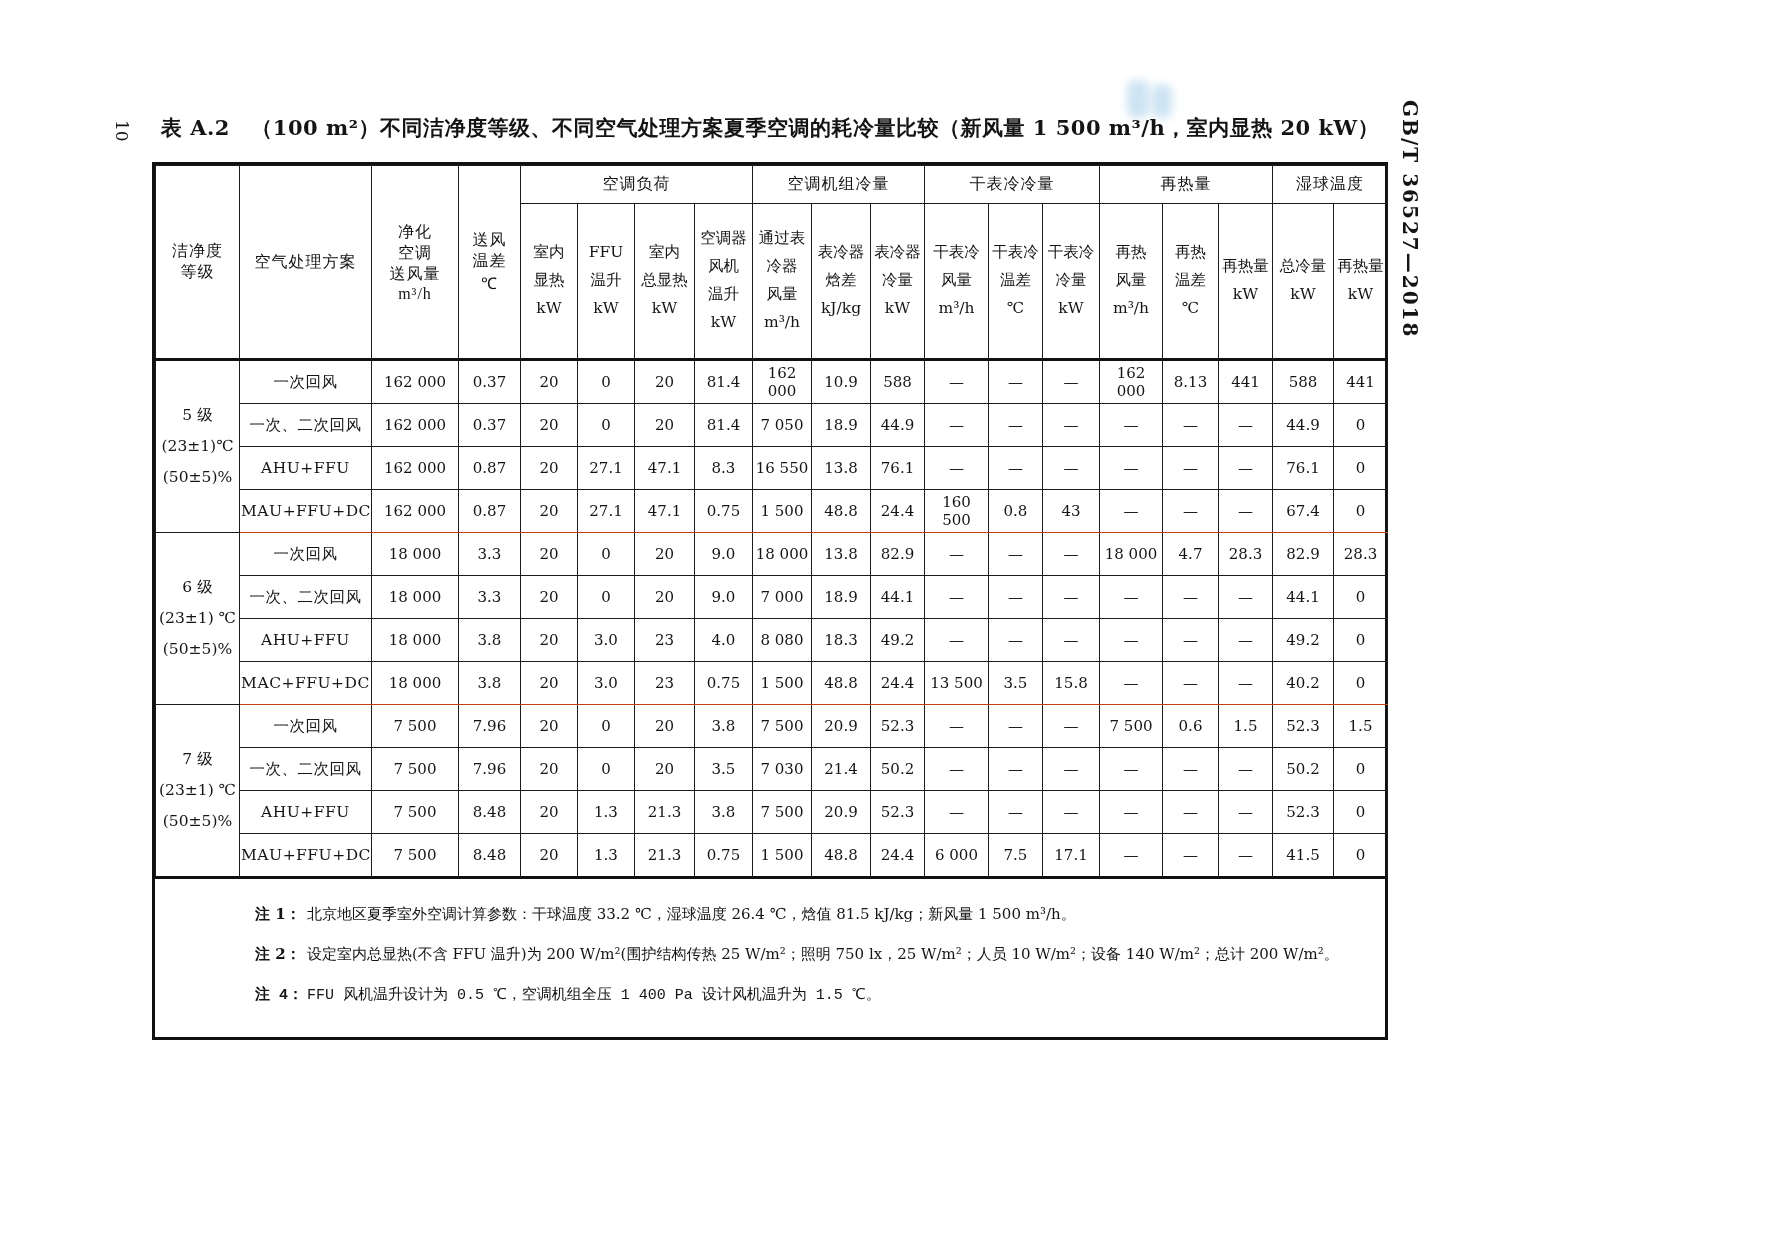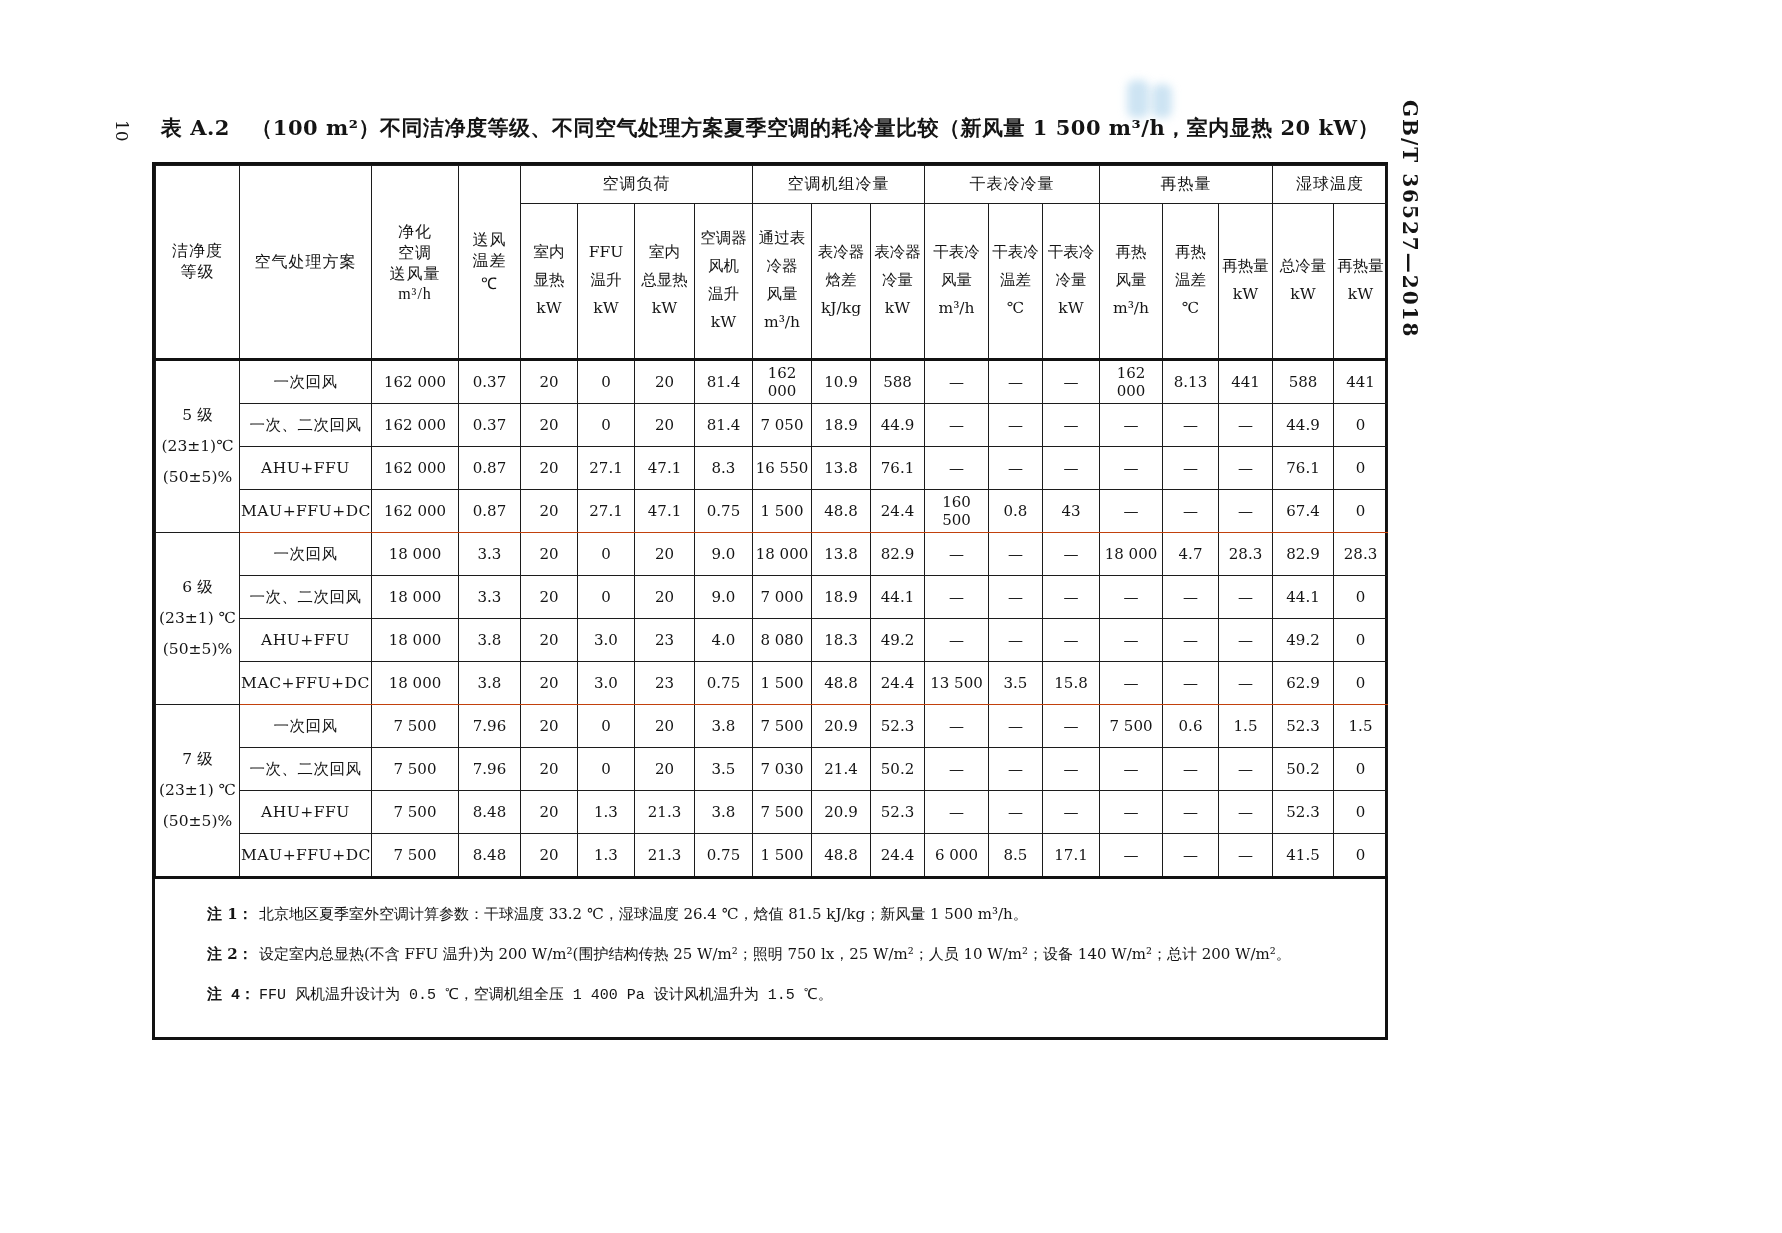--- a/index.html
+++ b/index.html
@@ -78,20 +78,21 @@
   }
   .note{
     display:flex;
     margin-bottom:17px;
   }
   .note:last-child{margin-bottom:0;font-family:Liberation Mono, monospace;}
   .note-label{
     flex:0 0 52px;
     font-weight:bold;
     white-space:nowrap;
+    margin-left:48px;
   }
   .note-text{flex:1;}
 </style>
 </head>
 <body>
 
 <div class="page">
 
   <div class="watermark wm1"></div>
   <div class="watermark wm2"></div>
@@ -346,21 +347,21 @@
             <td>0.75</td>
             <td>1 500</td>
             <td>48.8</td>
             <td>24.4</td>
             <td>13 500</td>
             <td>3.5</td>
             <td>15.8</td>
             <td>—</td>
             <td>—</td>
             <td>—</td>
-            <td>62.9</td>
+            <td>40.2</td>
             <td>0</td>
           </tr>
           <tr>
             <td rowspan="4" class="group-label">7 级
 (23±1) ℃
 (50±5)%</td>
             <td class="scheme">一次回风</td>
             <td>7 500</td>
             <td>7.96</td>
             <td>20</td>
@@ -424,21 +425,21 @@
             <td>7 500</td>
             <td>8.48</td>
             <td>20</td>
             <td>1.3</td>
             <td>21.3</td>
             <td>0.75</td>
             <td>1 500</td>
             <td>48.8</td>
             <td>24.4</td>
             <td>6 000</td>
-            <td>8.5</td>
+            <td>7.5</td>
             <td>17.1</td>
             <td>—</td>
             <td>—</td>
             <td>—</td>
             <td>41.5</td>
             <td>0</td>
           </tr>
         </tbody>
     </table>
 

